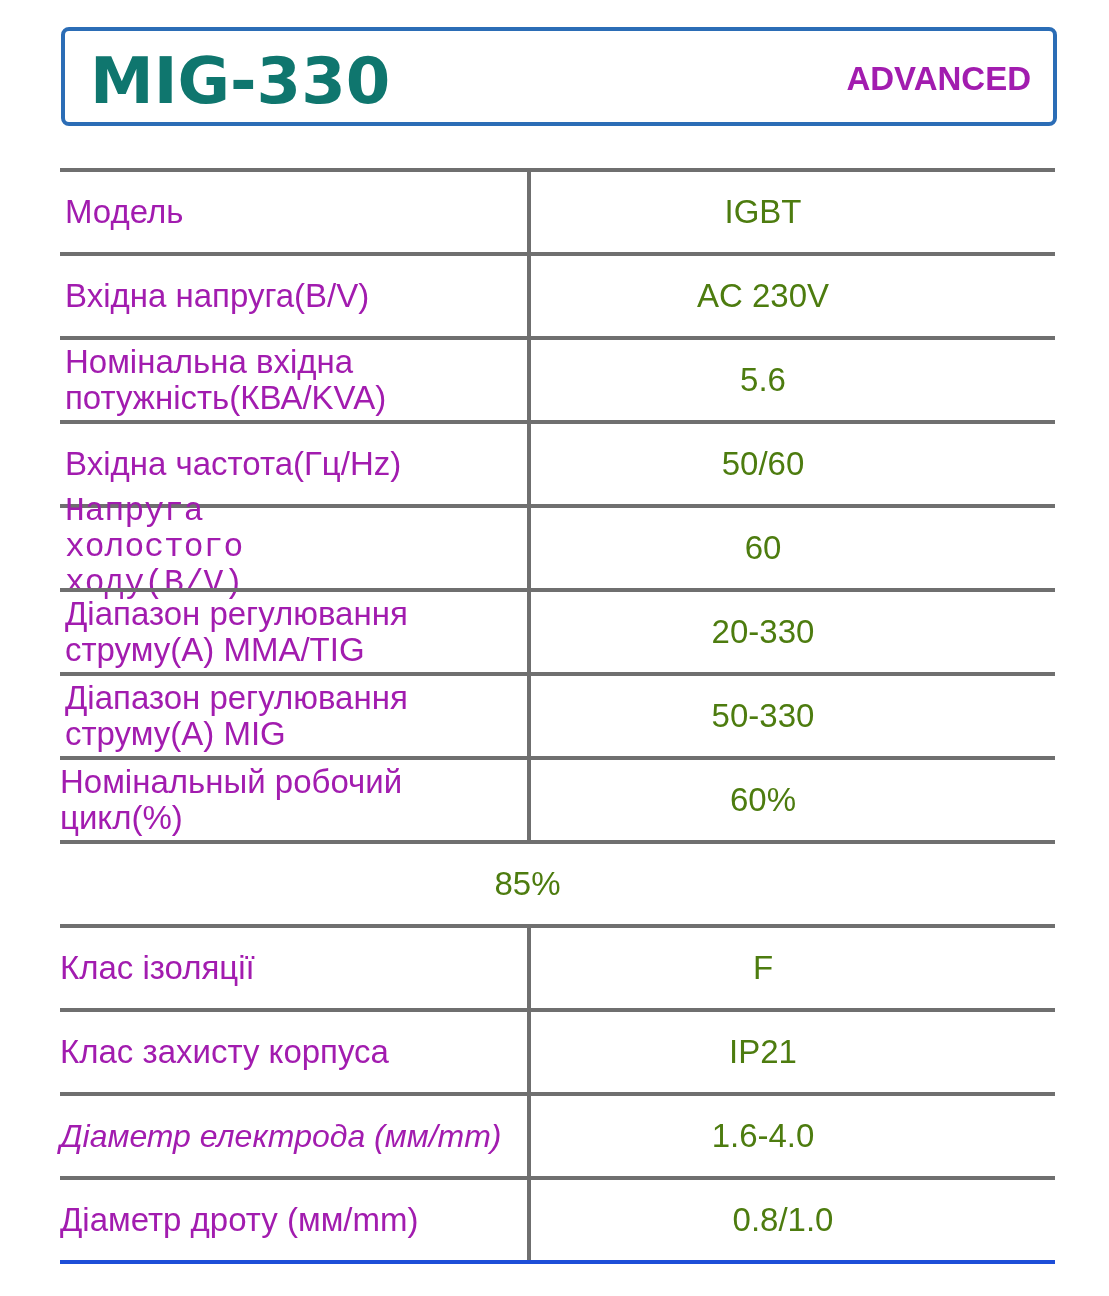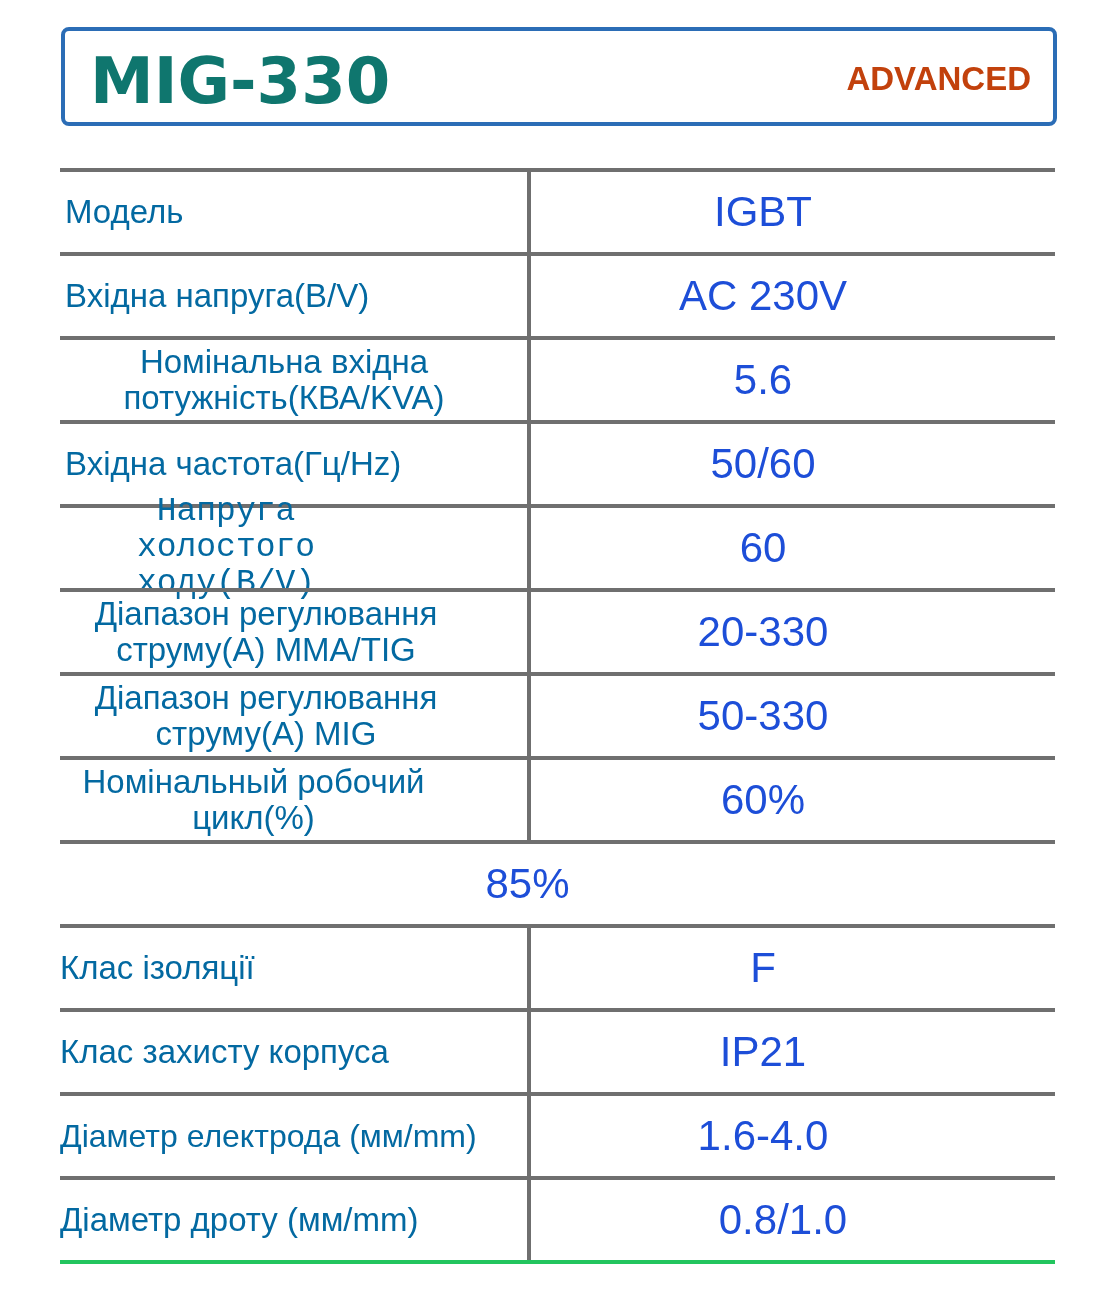--- a/index.html
+++ b/index.html
@@ -37,62 +37,61 @@
       color: #0f766e;
     }
     .series-label {
       position: absolute;
       right: 22px;
       top: 28px;
       font-family: "Liberation Sans", sans-serif;
       font-weight: bold;
       font-size: 33px;
       line-height: 40px;
-      color: #c2410c;
+      color: #a21caf;
     }
     .spec-table {
       position: absolute;
       left: 60px;
       top: 168px;
       width: 995px;
     }
     .spec-row {
       position: relative;
       height: 84px;
       border-top: 4px solid #6f6f6f;
       box-sizing: border-box;
       display: flex;
     }
     .spec-row.last {
-      border-bottom: 4px solid #22c55e;
+      border-bottom: 4px solid #1d4ed8;
       height: 88px;
       gap: 40px;
     }
     .spec-label {
       width: 471px;
       border-right: 4px solid #6f6f6f;
       box-sizing: border-box;
       display: flex;
       align-items: center;
       padding-left: 5px;
       font-size: 33px;
       line-height: 36px;
-      color: #0369a1;
-      text-align: center;
+      color: #a21caf;
     }
     .spec-label.tight {
       padding-left: 0px;
     }
     .spec-value {
       flex: 1;
       display: flex;
       align-items: center;
       justify-content: center;
-      font-size: 42px;
-      color: #1d4ed8;
+      font-size: 33px;
+      color: #4d7c0f;
       padding-right: 60px;
     }
   </style>
 </head>
 <body>
 
 <div class="header-box">
   <div class="model-title">MIG-330</div>
   <div class="series-label">ADVANCED</div>
 </div>
@@ -135,20 +134,20 @@
   </div>
   <div class="spec-row">
     <div class="spec-label tight">Клас ізоляції</div>
     <div class="spec-value">F</div>
   </div>
   <div class="spec-row">
     <div class="spec-label tight">Клас захисту корпуса</div>
     <div class="spec-value">IP21</div>
   </div>
   <div class="spec-row">
-    <div class="spec-label tight" style="font-size:32px;white-space:nowrap;">Діаметр електрода (мм/mm)</div>
+    <div class="spec-label tight" style="font-size:32px;white-space:nowrap;font-style:italic;">Діаметр електрода (мм/mm)</div>
     <div class="spec-value">1.6-4.0</div>
   </div>
   <div class="spec-row last">
     <div class="spec-label tight">Діаметр дроту (мм/mm)</div>
     <div class="spec-value">0.8/1.0</div>
   </div>
 </div>
 
 </body></html>

